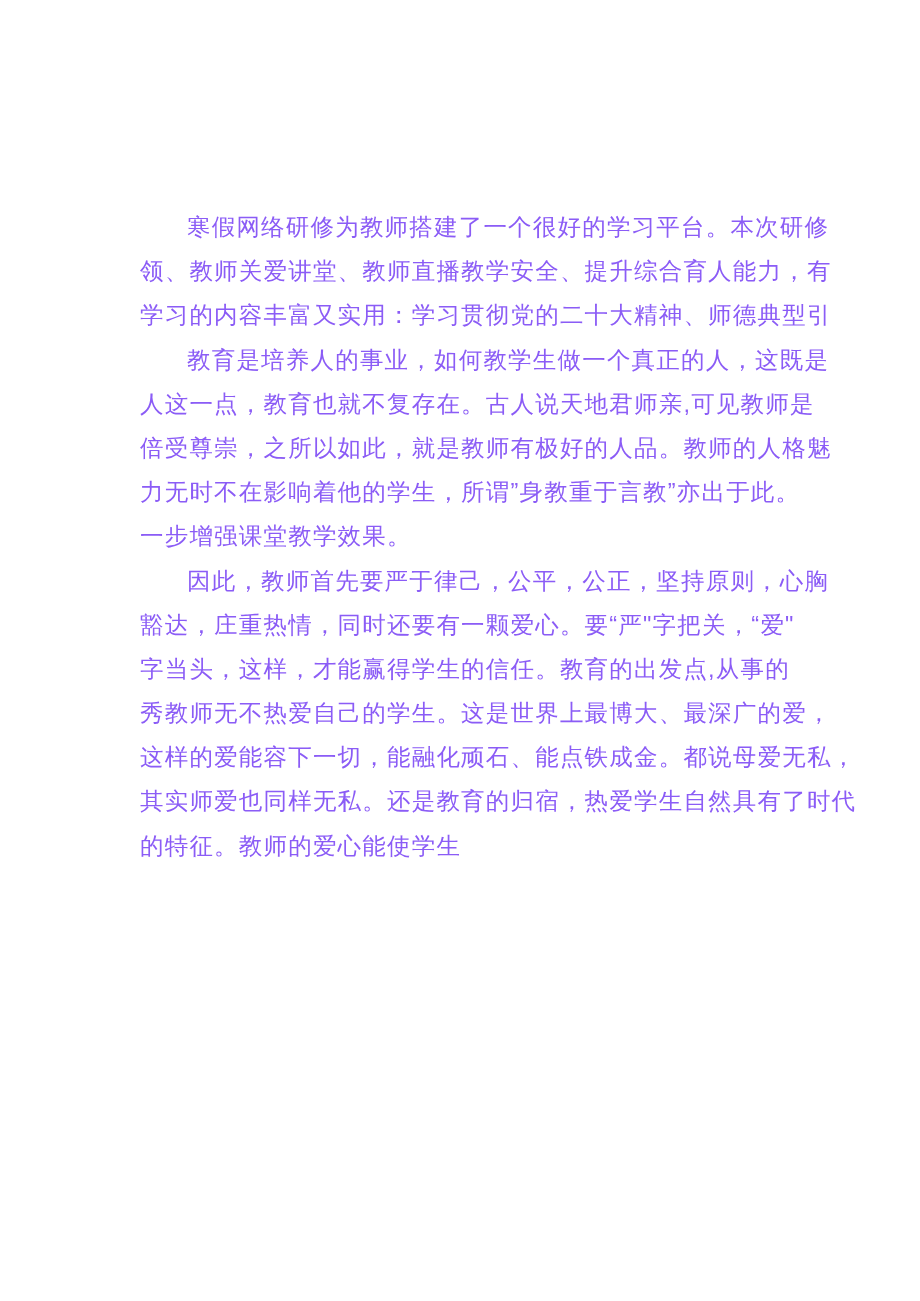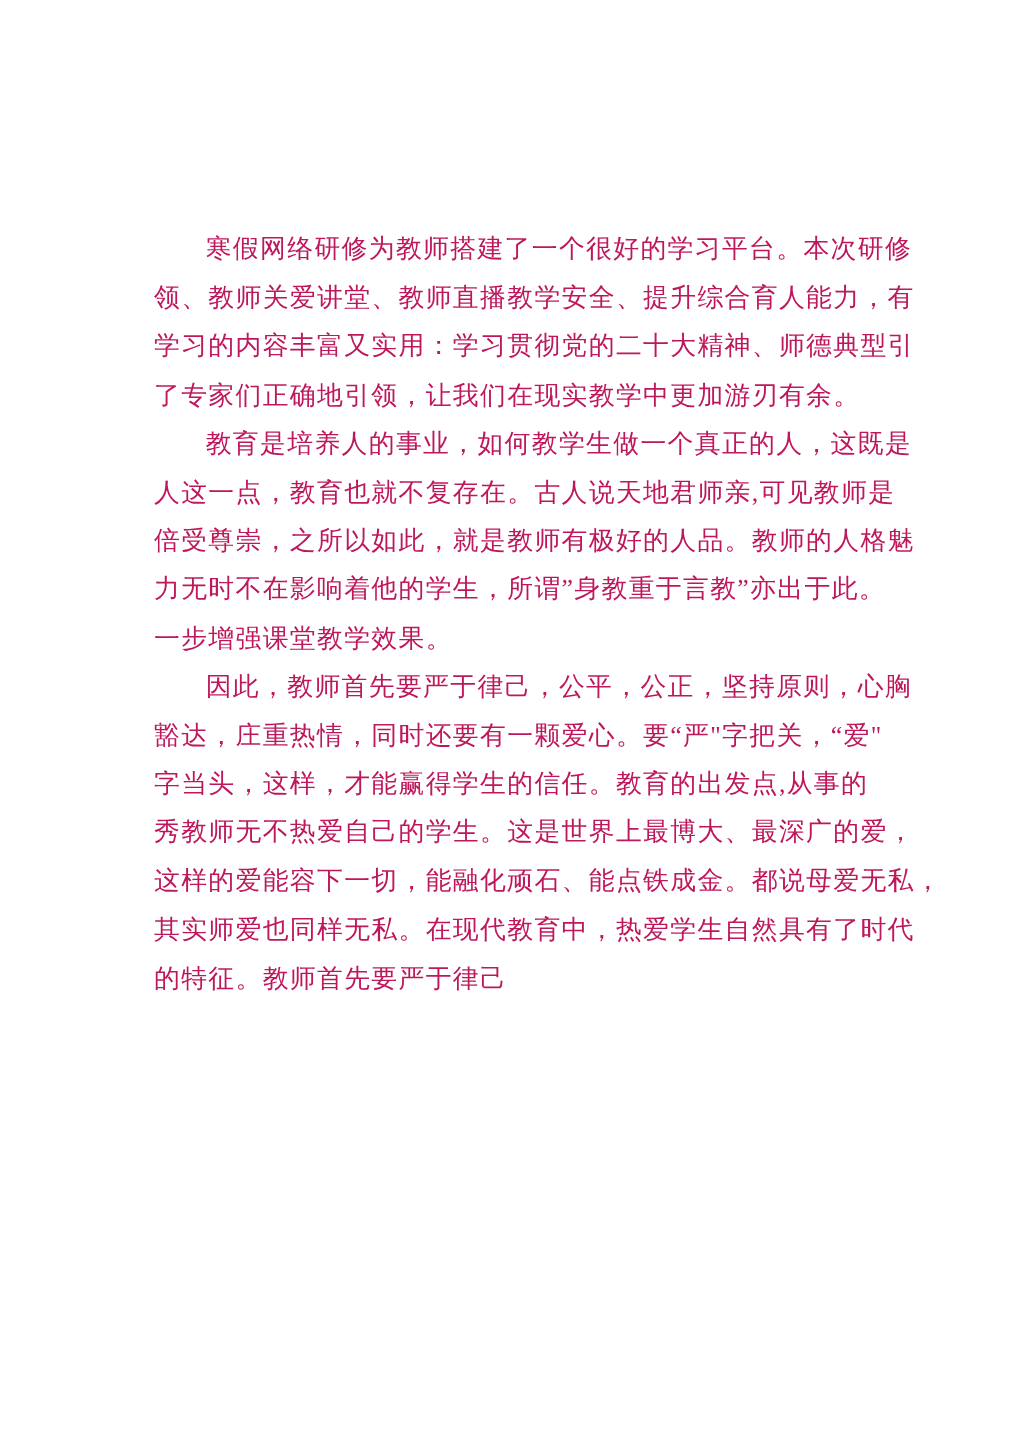--- a/index.html
+++ b/index.html
@@ -15,50 +15,49 @@
     }
     .page {
       position: absolute;
       left: 140px;
       top: 205px;
       width: 660px;
     }
     .line {
       height: 44.2px;
       line-height: 44.2px;
-      font-family: Liberation Serif, serif;
+      font-family: Liberation Sans, sans-serif;
       font-size: 23.5px;
-      color: #be185d;
+      color: #8b5cf6;
       white-space: nowrap;
       letter-spacing: 1.2px;
     }
     .indent { padding-left: 47px; }
   </style>
 </head>
 <body>
 
 <div class="page">
 
   <div>
     <div class="line indent">寒假网络研修为教师搭建了一个很好的学习平台。本次研修</div>
     <div class="line">领、教师关爱讲堂、教师直播教学安全、提升综合育人能力，有</div>
     <div class="line">学习的内容丰富又实用：学习贯彻党的二十大精神、师德典型引</div>
-    <div class="line">了专家们正确地引领，让我们在现实教学中更加游刃有余。</div>
   </div>
 
   <div>
     <div class="line indent">教育是培养人的事业，如何教学生做一个真正的人，这既是</div>
     <div class="line">人这一点，教育也就不复存在。古人说天地君师亲,可见教师是</div>
     <div class="line">倍受尊崇，之所以如此，就是教师有极好的人品。教师的人格魅</div>
     <div class="line">力无时不在影响着他的学生，所谓”身教重于言教”亦出于此。</div>
     <div class="line">一步增强课堂教学效果。</div>
   </div>
 
   <div>
     <div class="line indent">因此，教师首先要严于律己，公平，公正，坚持原则，心胸</div>
     <div class="line">豁达，庄重热情，同时还要有一颗爱心。要“严"字把关，“爱"</div>
     <div class="line">字当头，这样，才能赢得学生的信任。教育的出发点,从事的</div>
     <div class="line">秀教师无不热爱自己的学生。这是世界上最博大、最深广的爱，</div>
     <div class="line">这样的爱能容下一切，能融化顽石、能点铁成金。都说母爱无私，</div>
-    <div class="line">其实师爱也同样无私。在现代教育中，热爱学生自然具有了时代</div>
-    <div class="line">的特征。教师首先要严于律己</div>
+    <div class="line">其实师爱也同样无私。还是教育的归宿，热爱学生自然具有了时代</div>
+    <div class="line">的特征。教师的爱心能使学生</div>
   </div>
 </div>
 
 </body></html>

